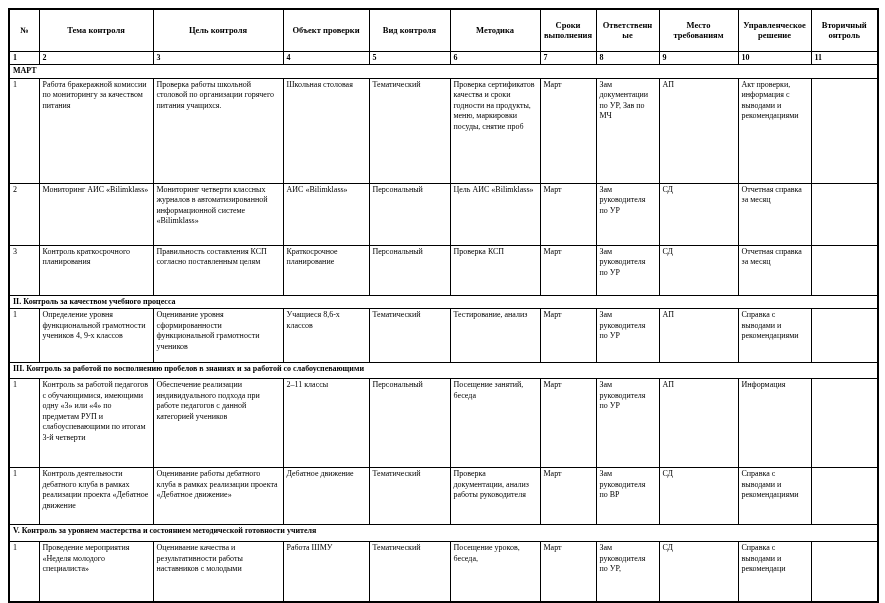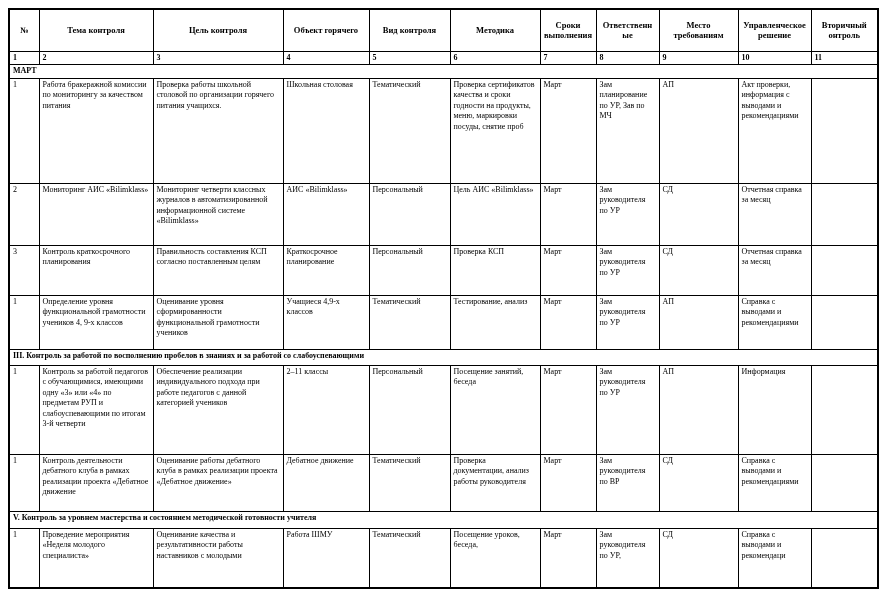--- a/index.html
+++ b/index.html
@@ -79,21 +79,21 @@
         <col style="width:79px">
       <col style="width:73px">
         <col style="width:67px">
     </colgroup>
 
     <tbody>
         <tr style="height:42px">
       <th>№</th>
       <th>Тема контроля</th>
       <th>Цель контроля</th>
-      <th>Объект горячего</th>
+      <th>Объект проверки</th>
       <th>Вид контроля</th>
       <th>Методика</th>
       <th>Сроки выполнения</th>
       <th>Ответственные</th>
       <th>Место требованиям</th>
       <th>Управленческое решение</th>
       <th>Вторичный онтроль</th>
     </tr>
 
     <tr style="height:12px">
@@ -115,21 +115,21 @@
     </tr>
 
     <tr style="height:105px">
       <td class="row-no">1</td>
       <td>Работа бракеражной комиссии по мониторингу за качеством питания</td>
       <td>Проверка работы школьной столовой по организации горячего питания учащихся.</td>
       <td>Школьная столовая</td>
       <td>Тематический</td>
       <td>Проверка сертификатов качества и сроки годности на продукты, меню, маркировки посуды, снятие проб</td>
       <td>Март</td>
-      <td>Зам планирование по УР, Зав по МЧ</td>
+      <td>Зам документации по УР, Зав по МЧ</td>
       <td>АП</td>
       <td>Акт проверки, информация с выводами и рекомендациями</td>
       <td></td>
     </tr>
     <tr style="height:62px">
       <td class="row-no">2</td>
       <td>Мониторинг АИС «Bilimklass»</td>
       <td>Мониторинг четверти классных журналов в автоматизированной информационной системе «Bilimklass»</td>
       <td>АИС «Bilimklass»</td>
       <td>Персональный</td>
@@ -147,25 +147,28 @@
       <td>Краткосрочное планирование</td>
       <td>Персональный</td>
       <td>Проверка КСП</td>
       <td>Март</td>
       <td>Зам руководителя по УР</td>
       <td>СД</td>
       <td>Отчетная справка за месяц</td>
       <td></td>
     </tr>
 
+    <tr style="height:12px">
+      <td class="merged" colspan="11">II. Контроль за качеством учебного процесса</td>
+    </tr>
     <tr style="height:54px">
       <td class="row-no">1</td>
       <td>Определение уровня функциональной грамотности учеников 4, 9-х классов</td>
       <td>Оценивание уровня сформированности функциональной грамотности учеников</td>
-      <td>Учащиеся 4,9-х классов</td>
+      <td>Учащиеся 8,6-х классов</td>
       <td>Тематический</td>
       <td>Тестирование, анализ</td>
       <td>Март</td>
       <td>Зам руководителя по УР</td>
       <td>АП</td>
       <td>Справка с выводами и рекомендациями</td>
       <td></td>
     </tr>
 
     <tr style="height:16px">

